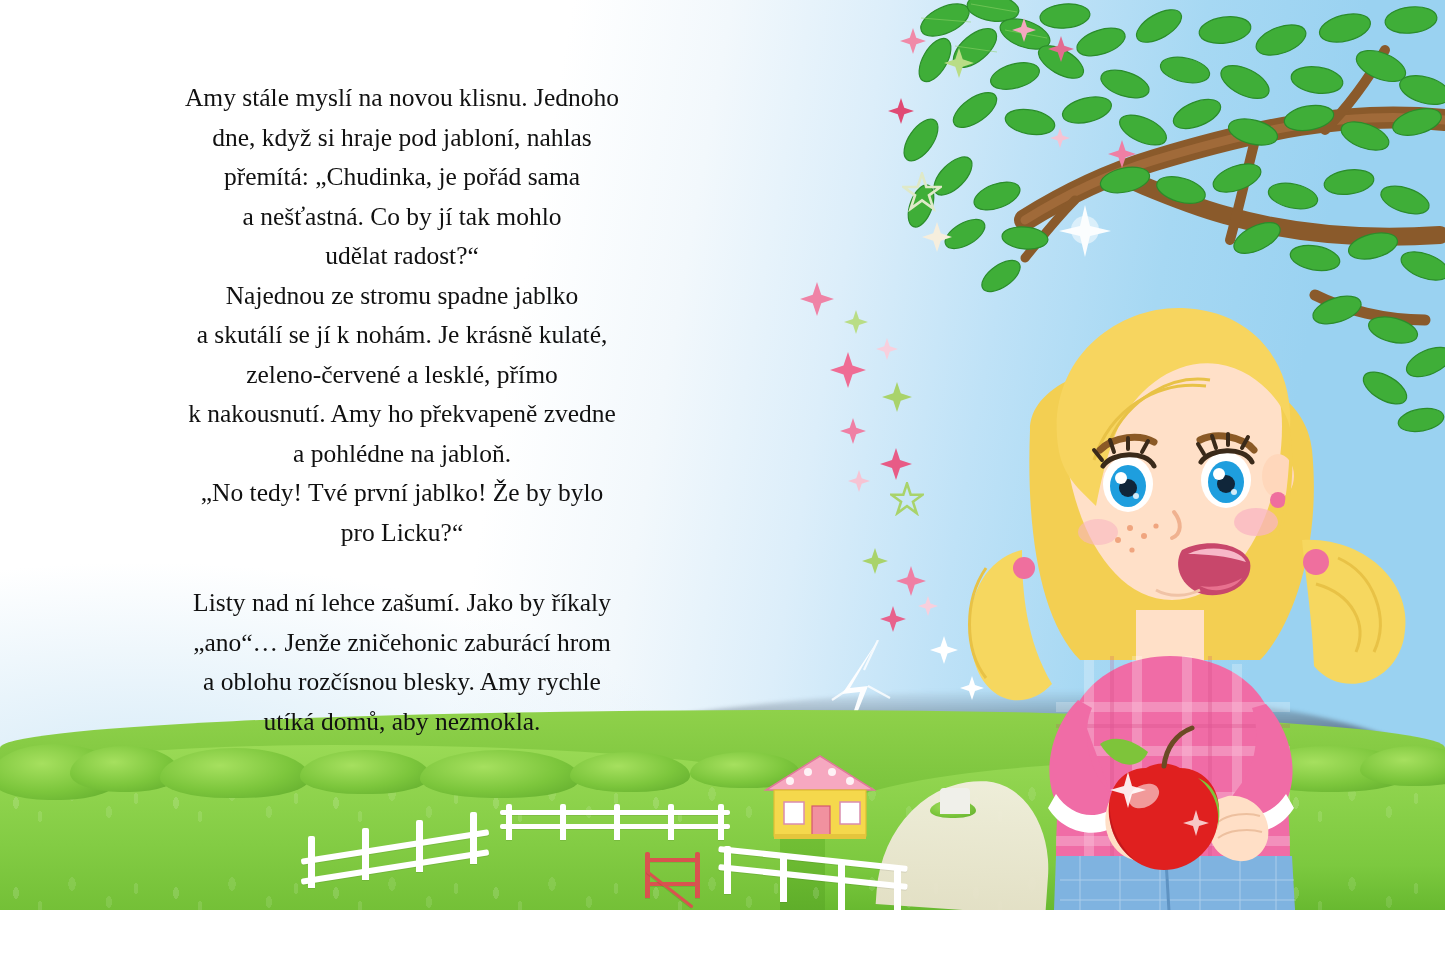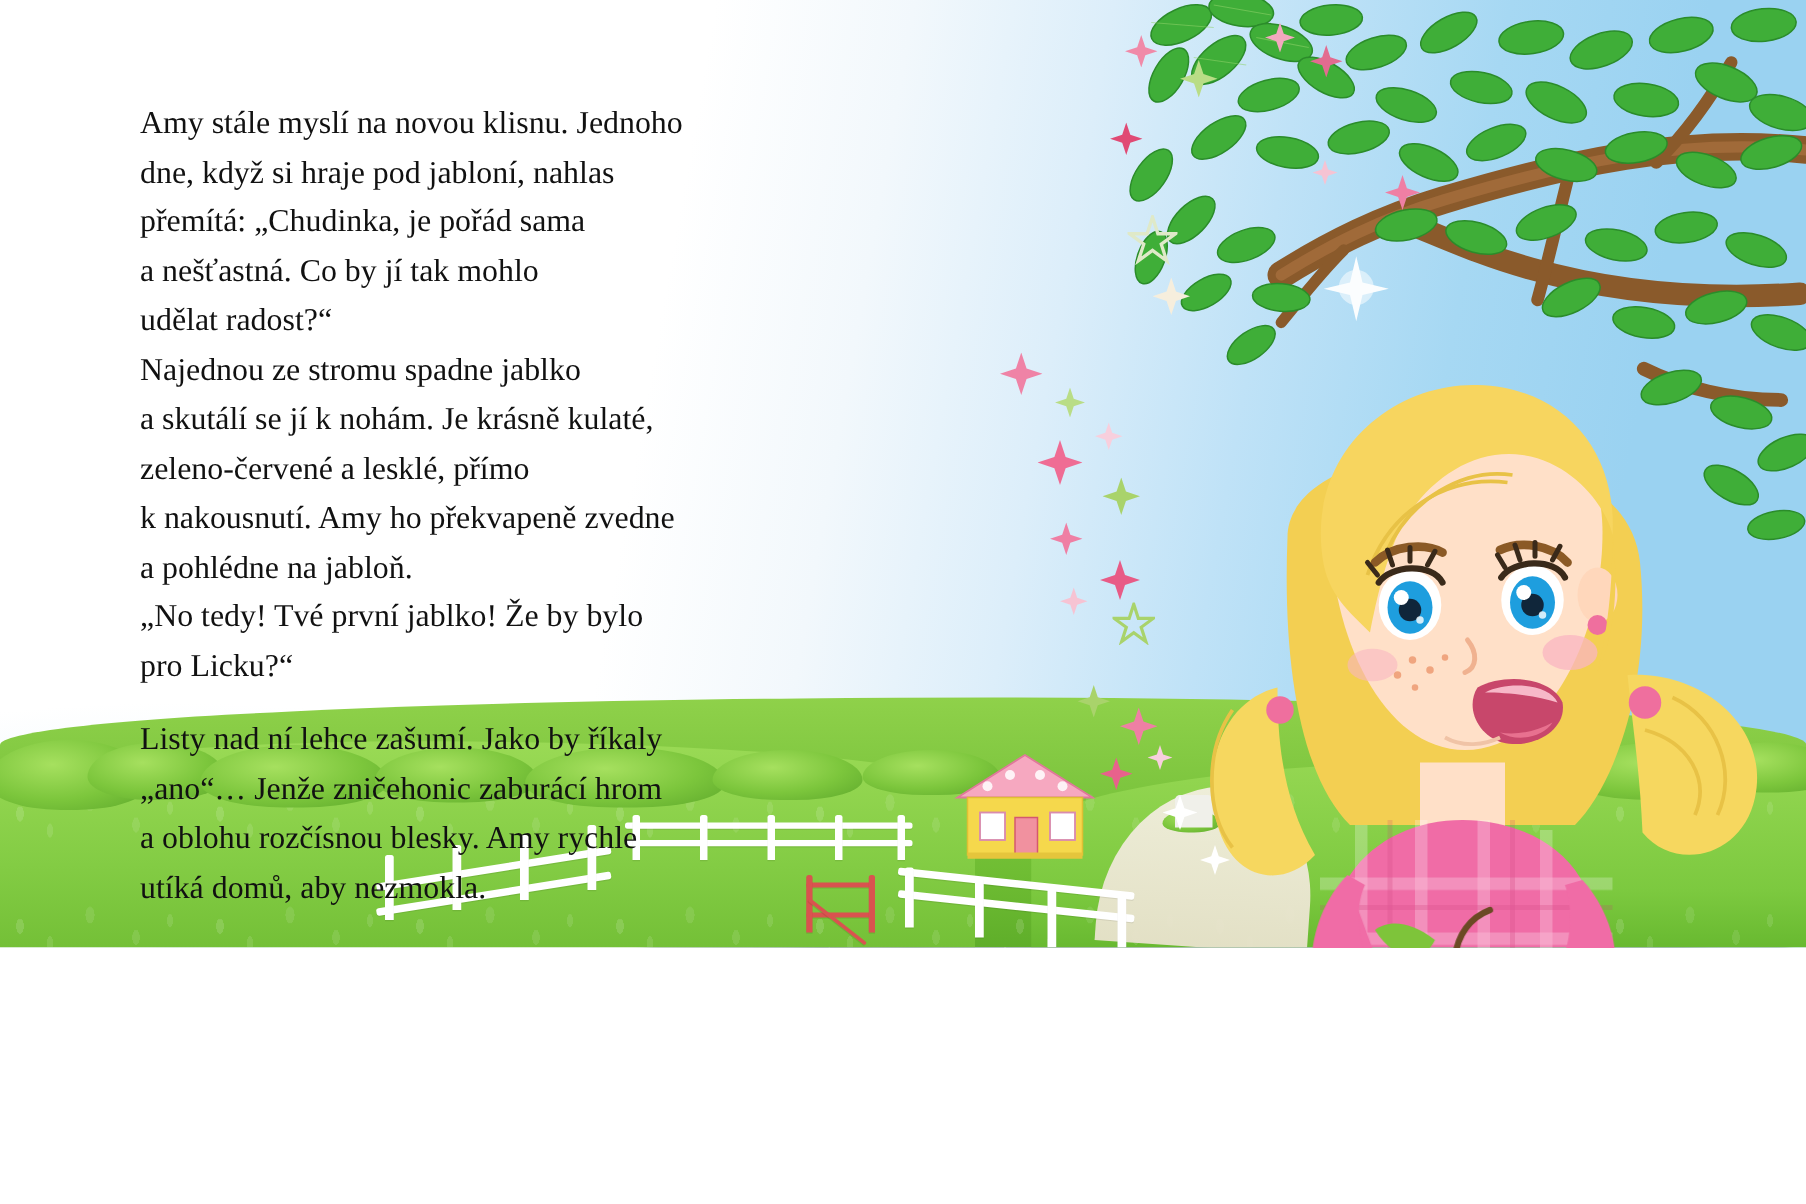--- a/index.html
+++ b/index.html
@@ -3,24 +3,25 @@
 <meta charset="utf-8">
 <style>
   html, body {
     margin: 0;
     padding: 0;
     background: #ffffff;
   }
   #page {
     position: relative;
     width: 1445px;
-    height: 758px;
+    height: 910px;
     overflow: hidden;
     background: #ffffff;
     font-family: "Liberation Serif", serif;
+    text-align: center;
   }
 
   
   .sky {
     position: absolute;
     left: 0; top: 0;
     width: 1445px; height: 830px;
     background: linear-gradient(100deg,
         #ffffff 0%, #ffffff 36%,
         #f2f8fc 46%,
@@ -610,18 +611,18 @@
 přemítá: „Chudinka, je pořád sama
 a nešťastná. Co by jí tak mohlo
 udělat radost?“
 Najednou ze stromu spadne jablko
 a skutálí se jí k nohám. Je krásně kulaté,
 zeleno-červené a lesklé, přímo
 k nakousnutí. Amy ho překvapeně zvedne
 a pohlédne na jabloň.
 „No tedy! Tvé první jablko! Že by bylo
 pro Licku?“</div>
-  <div class="story-text" style="top:571px;">Listy nad ní lehce zašumí. Jako by říkaly
+  <div class="story-text" style="top:583px;">Listy nad ní lehce zašumí. Jako by říkaly
 „ano“… Jenže zničehonic zaburácí hrom
 a oblohu rozčísnou blesky. Amy rychle
 utíká domů, aby nezmokla.</div>
 
 </div>
 
 </body></html>

